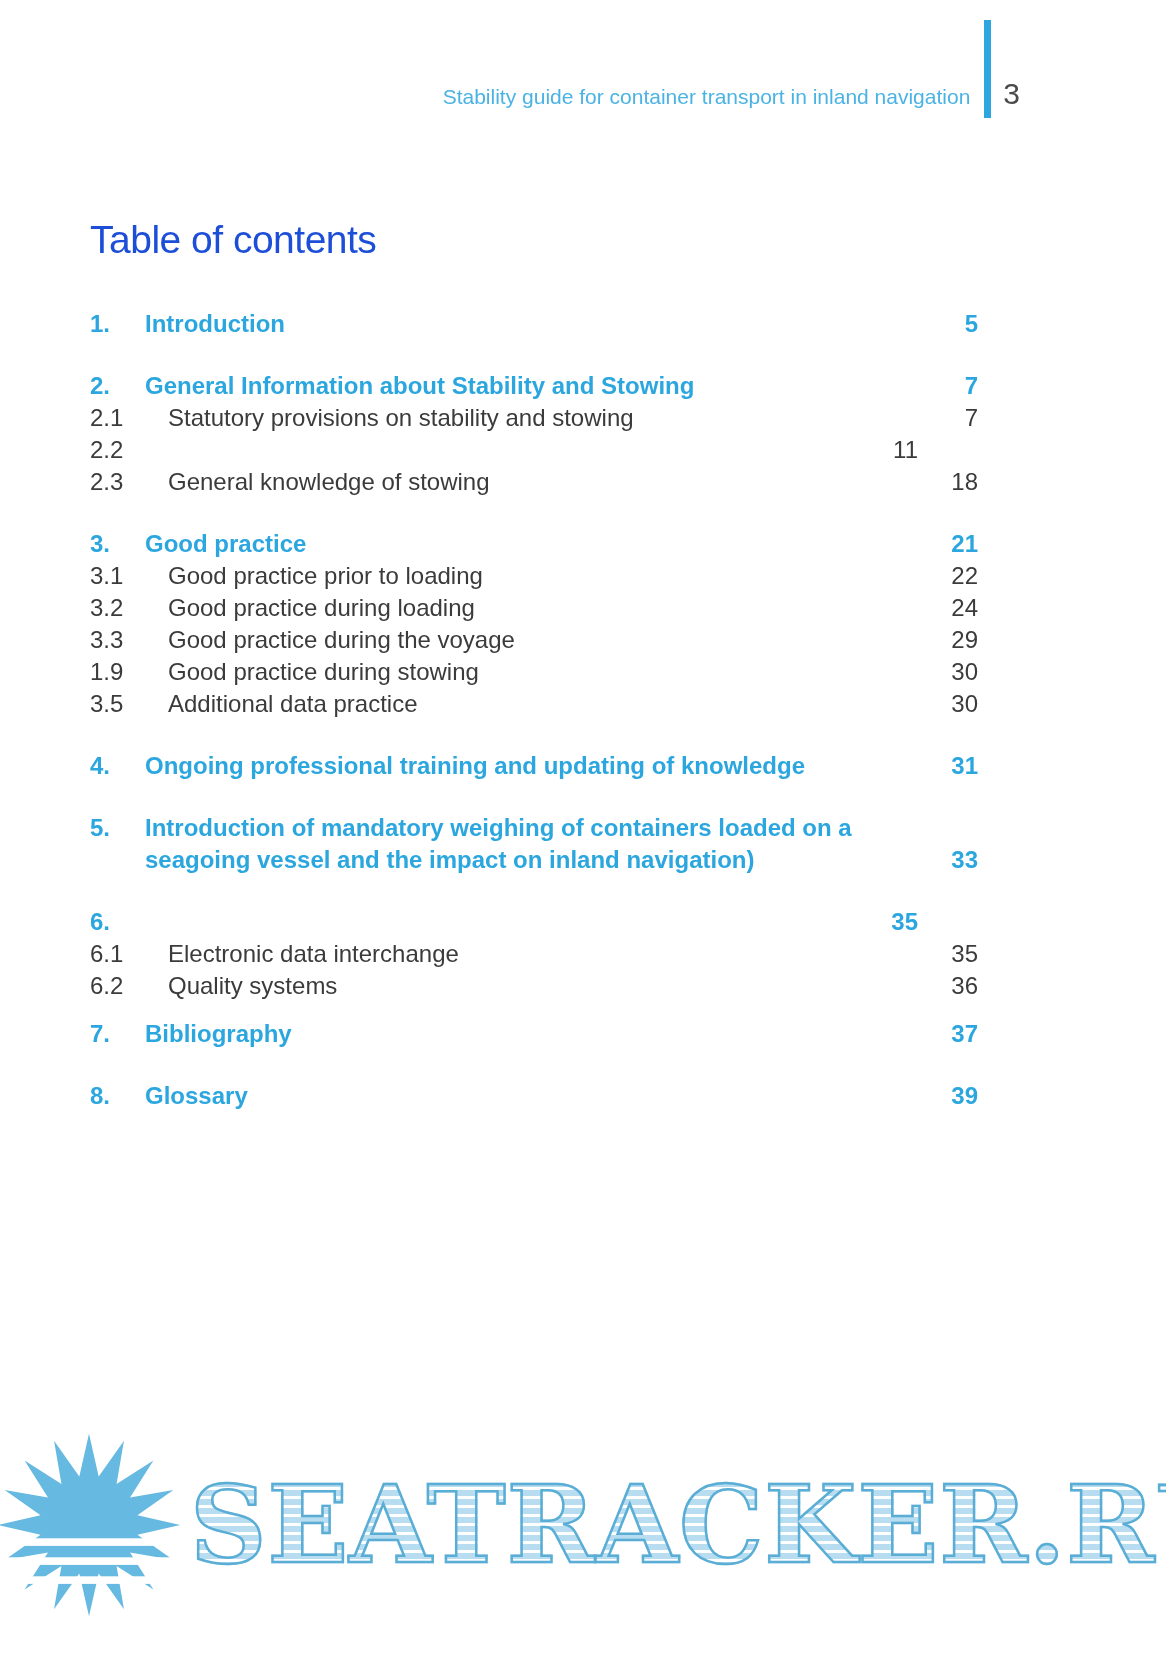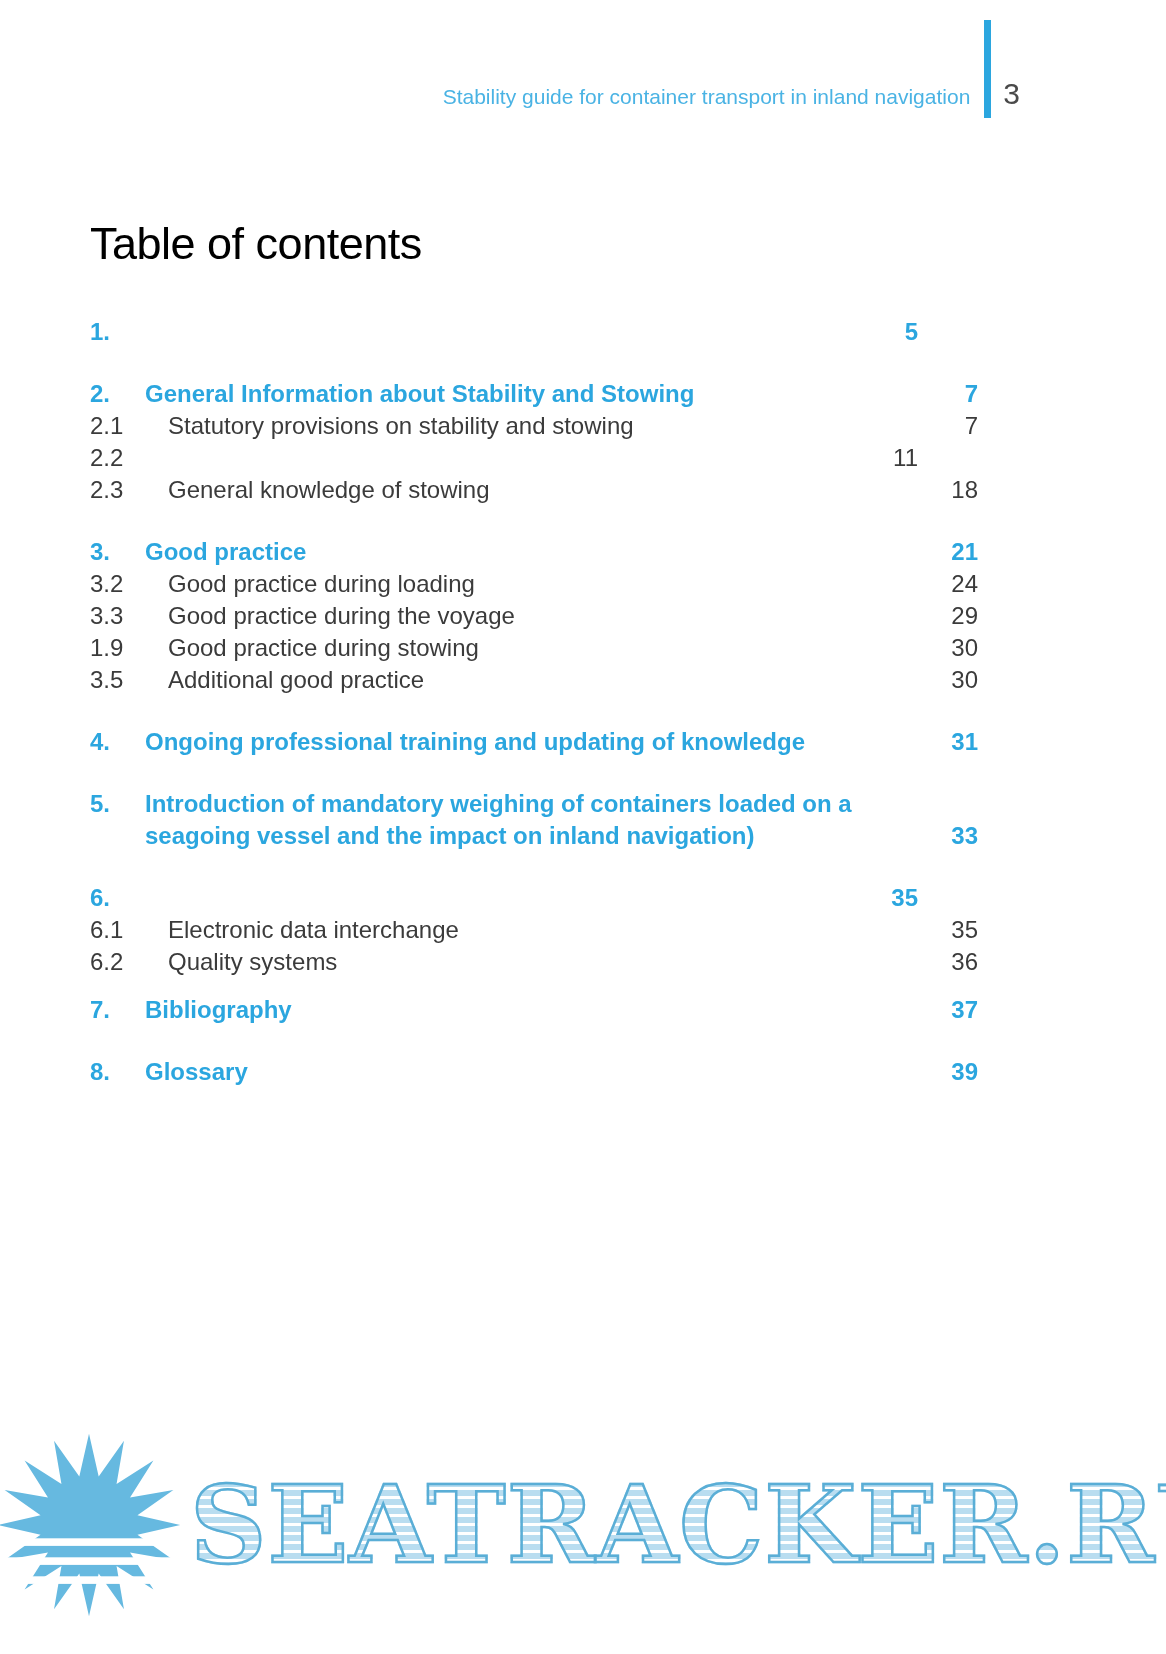--- a/index.html
+++ b/index.html
@@ -41,23 +41,23 @@
   .header-page-number {
     font-size: 30px;
     color: #4a4a4a;
     align-self: center;
     padding-top: 50px;
   }
 
   
   .page-title {
     margin: 100px 188px 0 90px;
-    font-size: 45px;
+    font-size: 39px;
     font-weight: 400;
-    color: #000000;
+    color: #1d4ed8;
     letter-spacing: -0.5px;
   }
 
   
   .toc {
     margin: 46px 188px 0 90px;
     font-size: 24px;
     line-height: 32px;
   }
   .row {
@@ -113,20 +113,21 @@
   <div class="header-bar"></div>
   <div class="header-page-number">3</div>
 </div>
 
 <h1 class="page-title">Table of contents</h1>
 
 <div class="toc">
 
   <div class="row bold">
     <span class="num">1.</span>
+    <span class="title">Introduction</span>
     <span class="pg">5</span>
   </div>
 
   <div class="row bold g">
     <span class="num">2.</span>
     <span class="title">General Information about Stability and Stowing</span>
     <span class="pg">7</span>
   </div>
   <div class="row sub">
     <span class="num">2.1</span>
@@ -142,37 +143,42 @@
     <span class="title">General knowledge of stowing</span>
     <span class="pg">18</span>
   </div>
 
   <div class="row bold g">
     <span class="num">3.</span>
     <span class="title">Good practice</span>
     <span class="pg">21</span>
   </div>
   <div class="row sub">
+    <span class="num">3.1</span>
+    <span class="title">Good practice prior to loading</span>
+    <span class="pg">22</span>
+  </div>
+  <div class="row sub">
     <span class="num">3.2</span>
     <span class="title">Good practice during loading</span>
     <span class="pg">24</span>
   </div>
   <div class="row sub">
     <span class="num">3.3</span>
     <span class="title">Good practice during the voyage</span>
     <span class="pg">29</span>
   </div>
   <div class="row sub">
     <span class="num">1.9</span>
     <span class="title">Good practice during stowing</span>
     <span class="pg">30</span>
   </div>
   <div class="row sub">
     <span class="num">3.5</span>
-    <span class="title">Additional good practice</span>
+    <span class="title">Additional data practice</span>
     <span class="pg">30</span>
   </div>
 
   <div class="row bold g">
     <span class="num">4.</span>
     <span class="title">Ongoing professional training and updating of knowledge</span>
     <span class="pg">31</span>
   </div>
 
   <div class="row bold g">

